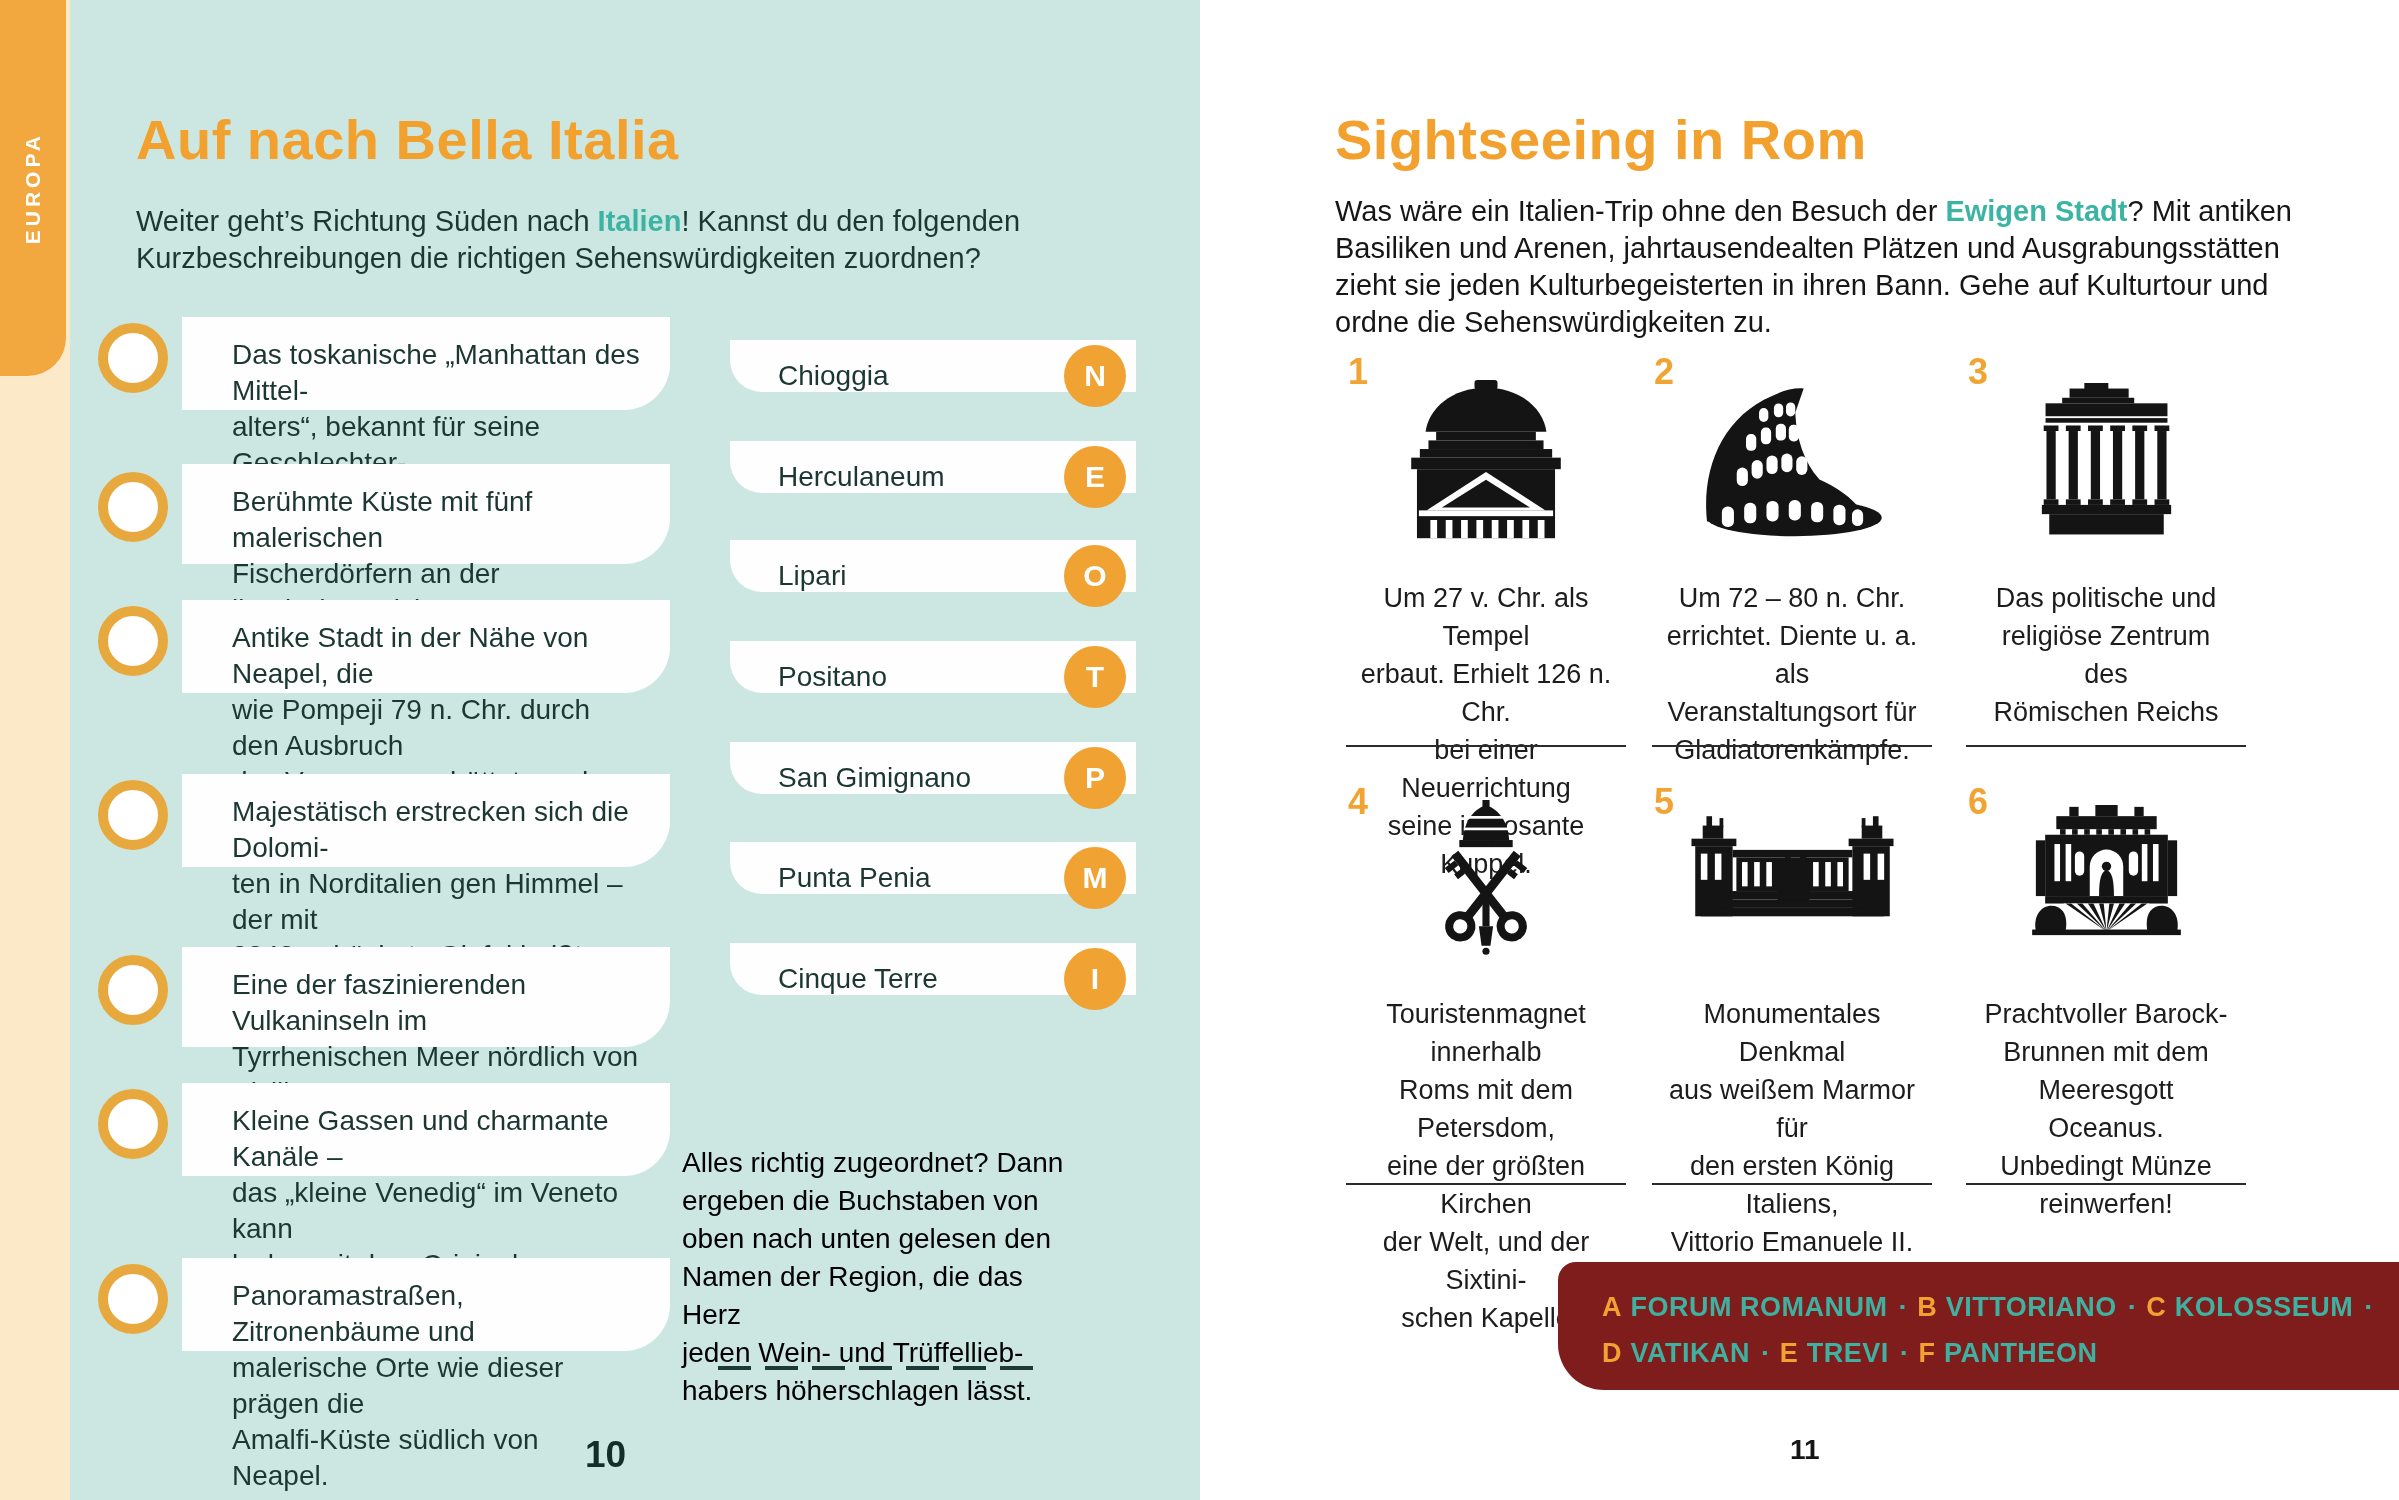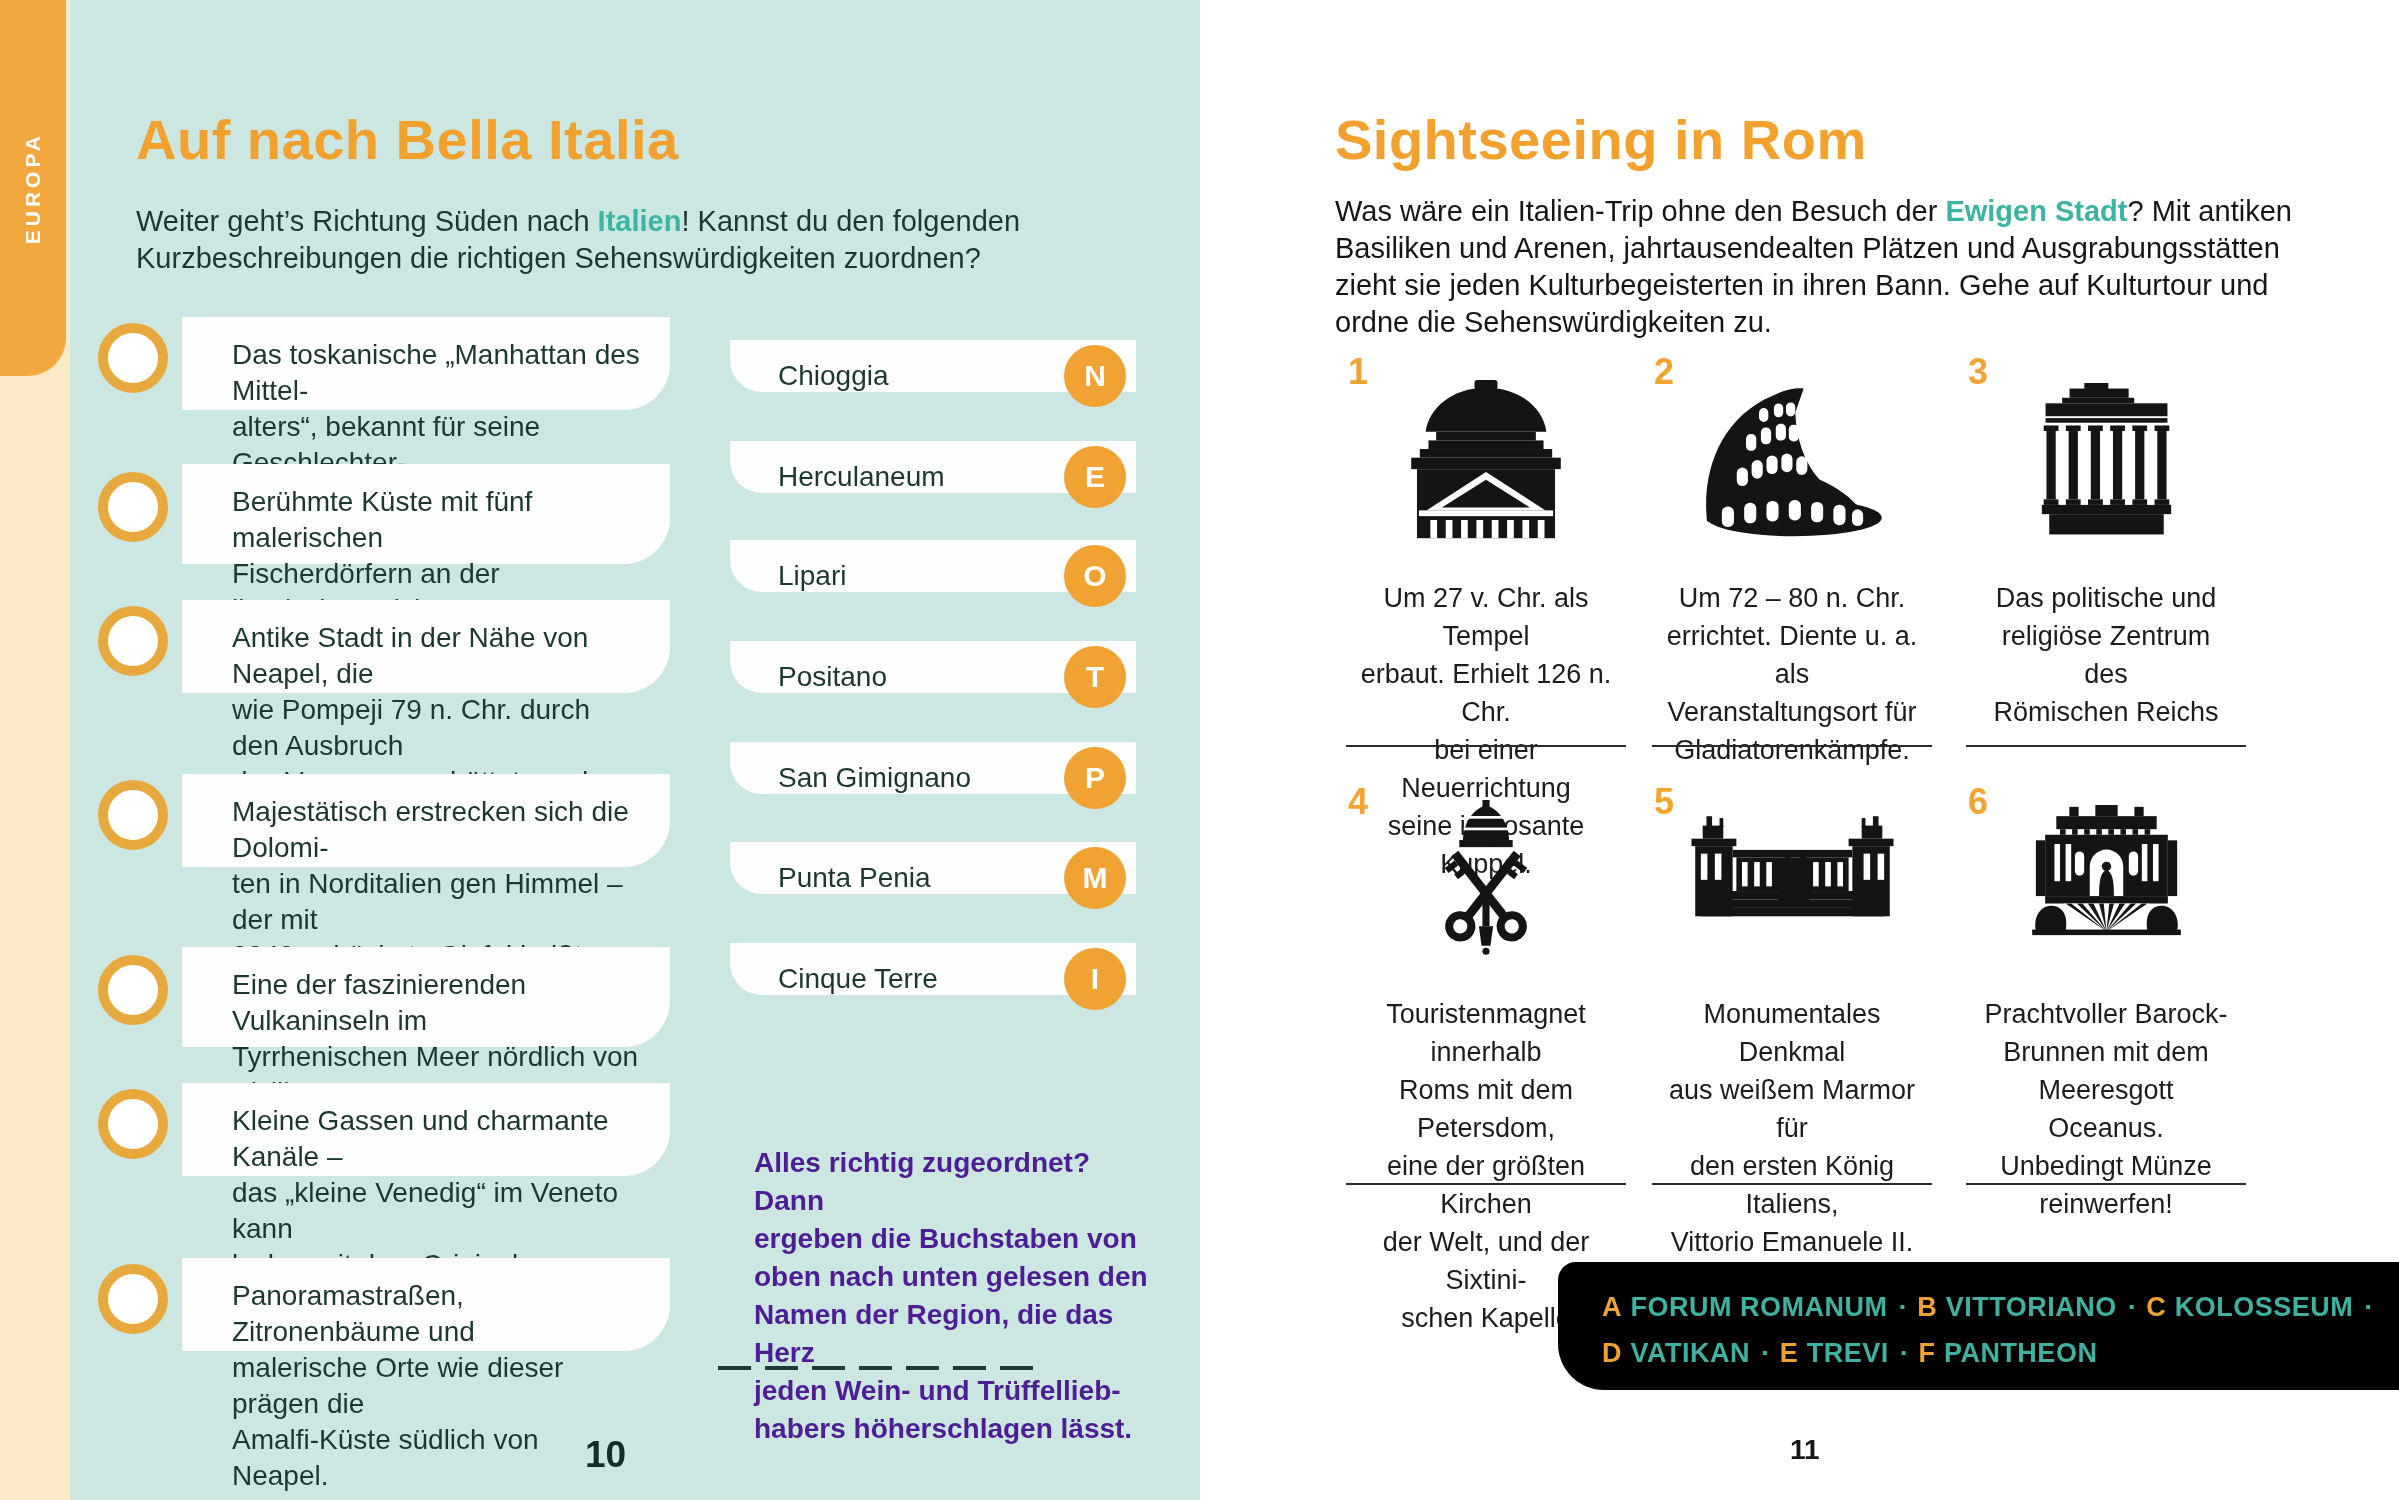--- a/index.html
+++ b/index.html
@@ -31,22 +31,22 @@
   .h2{height:100px;} .h3{height:93px;}
 
   .a-row{position:absolute;left:660px;width:406px;height:52px;background:#FEFEFE;
          border-radius:0 0 0 32px;}
   .a-row .a-name{position:absolute;left:48px;top:0;height:72px;line-height:72px;
                  font-size:28px;color:#1C3732;}
   .a-badge{position:absolute;right:10px;top:5px;width:62px;height:62px;border-radius:50%;
            background:#F0A232;color:#ffffff;font-weight:800;font-size:30px;
            display:flex;align-items:center;justify-content:center;}
 
-  .lp-instruction{position:absolute;left:684px;top:1116px;width:400px;font-size:28px;
-                  line-height:38px;font-weight:700;color:#4c1d95;white-space:pre-line;}
+  .lp-instruction{position:absolute;left:612px;top:1116px;width:400px;font-size:28px;
+                  line-height:38px;font-weight:400;color:#000000;white-space:pre-line;}
   .dash-row{position:absolute;left:648px;top:1366px;display:flex;gap:14px;}
   .dash-row span{display:block;width:33px;height:4px;background:#1E3A36;}
   .lp-pagenum{position:absolute;left:515px;top:1434px;font-size:37px;font-weight:700;color:#112E29;}
 
   
   .right-page{position:absolute;left:1200px;top:0;width:1199px;height:1500px;background:#ffffff;}
   .rp-title{position:absolute;left:135px;top:74px;font-size:56px;line-height:1;font-weight:800;
             color:#F2A12E;letter-spacing:.5px;}
   .rp-intro{position:absolute;left:135px;top:164px;width:960px;font-size:29px;line-height:37px;
             color:#161616;}
@@ -55,21 +55,21 @@
   .mon-number{position:absolute;left:2px;top:-4px;font-size:36px;font-weight:800;color:#F2A433;}
   .mon-iconwrap{display:flex;align-items:center;justify-content:center;}
   .iw1{height:212px;} .iw2{height:198px;}
   .mon-desc{margin:12px;text-align:center;font-size:27px;line-height:38px;color:#1c1c1c;
             white-space:pre-line;}
   .mon-line{position:absolute;left:0;bottom:0;width:280px;height:2px;background:#2b2b2b;}
   .mr1{height:392px;} .mr2{height:400px;}
   svg{display:block;} svg .ink{fill:#141414;}
 
   .options-box{position:absolute;left:358px;top:1262px;width:841px;height:128px;
-               background:#000000;border-radius:18px 0 0 46px;padding:24px 16px 0 44px;}
+               background:#7f1d1d;border-radius:18px 0 0 46px;padding:24px 16px 0 44px;}
   .opt-line{line-height:42px;white-space:nowrap;}
   .opt-letter{color:#F0A232;font-weight:800;font-size:27px;margin-right:9px;}
   .opt-name{color:#3FB1A1;font-weight:800;font-size:27px;letter-spacing:.5px;}
   .opt-sep{color:#3FB1A1;font-size:16px;margin:0 12px;vertical-align:4px;font-weight:800;}
   .rp-pagenum{position:absolute;left:590px;top:1434px;font-size:28px;font-weight:700;color:#161616;}
 </style>
 </head>
 <body>
 
 <div class="spread">

